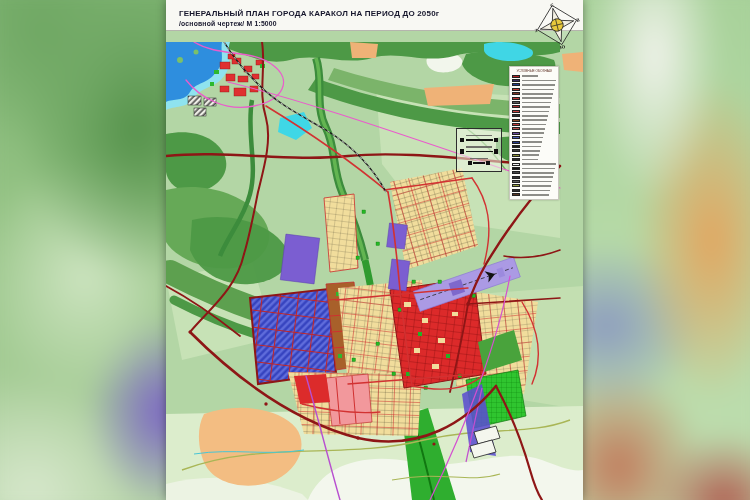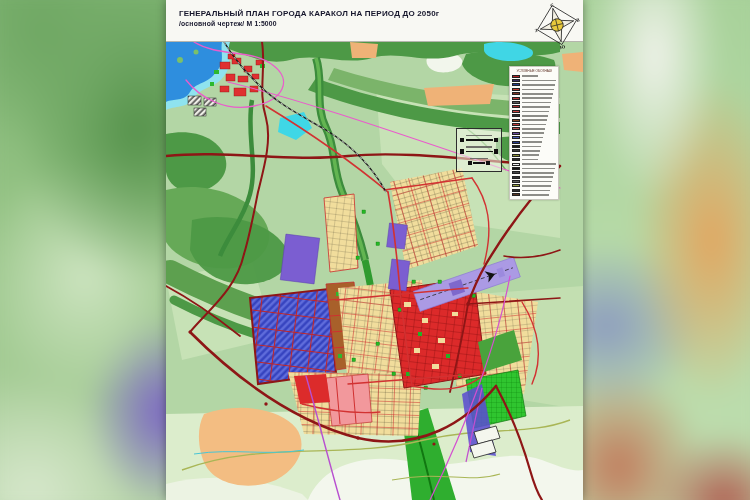--- a/index.html
+++ b/index.html
@@ -26,21 +26,21 @@
       radial-gradient(120px 250px at 72% 48%, #e3a55f 0%, rgba(227,165,95,0) 65%),
       radial-gradient(150px 130px at 22% 64%, #8c9bc0 0%, rgba(140,155,192,0) 65%),
       radial-gradient(130px 150px at 28% 90%, #c27a5b 0%, rgba(194,122,91,0) 65%),
       radial-gradient(110px 110px at 78% 97%, #b0574c 0%, rgba(176,87,76,0) 65%),
       linear-gradient(#a7d199,#b6daa7 50%,#bfdeb0);
   }
 
   
   .map-doc{position:absolute;left:166px;top:0;width:417px;height:500px;background:#b3d6a5;
     box-shadow:0 0 9px rgba(0,0,0,.4);}
-  .map-header{position:absolute;left:0;top:0;width:100%;height:42px;background:#f8f8f3;
+  .map-header{position:absolute;left:0;top:0;width:100%;height:31px;background:#f8f8f3;
     border-bottom:1px solid #b5b5ad;box-sizing:border-box;padding:9px 0 0 13px;}
   .t1{font-size:8px;font-weight:bold;color:#16162c;letter-spacing:.2px;white-space:nowrap;}
   .t2{font-size:6.8px;font-weight:bold;color:#16162c;margin-top:2px;letter-spacing:.2px;}
 
   .compass{position:absolute;left:368px;top:2px;width:46px;height:46px;overflow:visible;z-index:6;}
   .compass text{font-size:5px;font-weight:bold;fill:#111;text-anchor:middle;font-family:"Liberation Serif",serif;}
 
   .map-field{position:absolute;left:0;top:42px;width:417px;height:458px;overflow:hidden;background:#b3d6a5;}
   .map-svg{position:absolute;left:0;top:0;width:417px;height:458px;display:block;}
 

